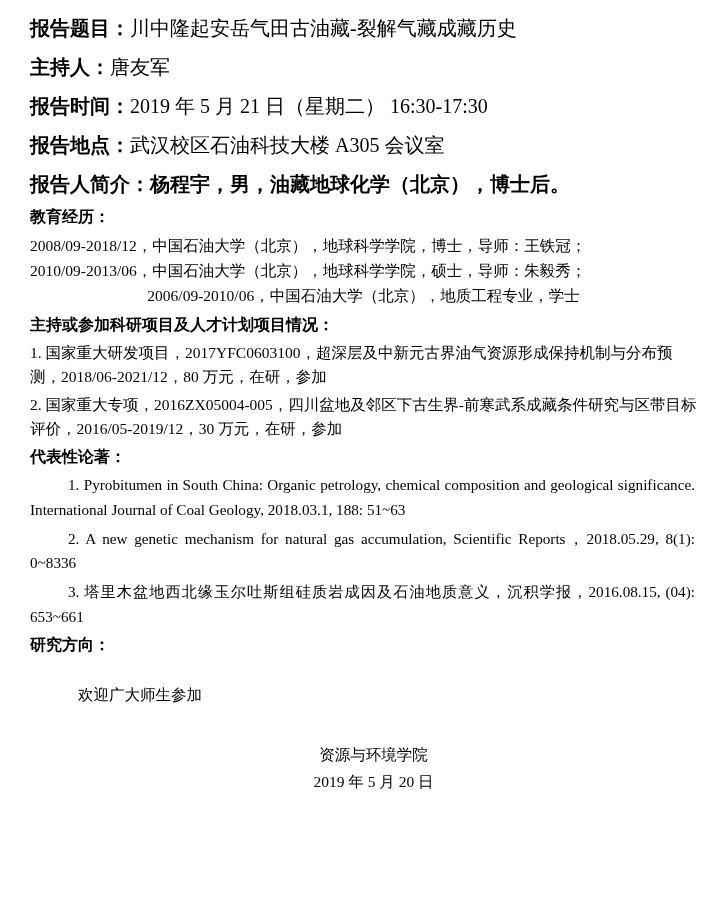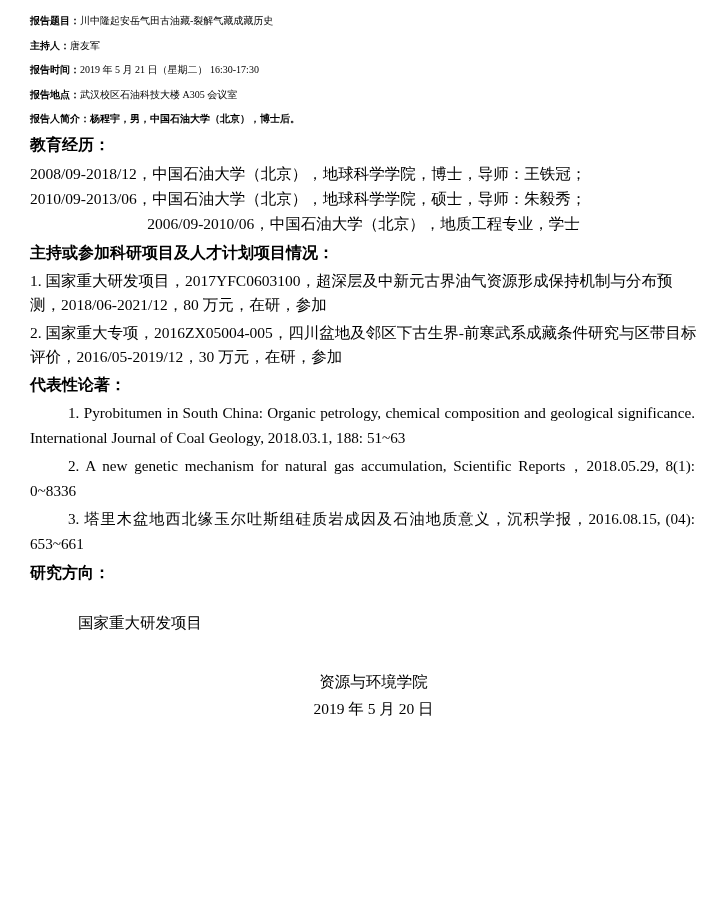--- a/index.html
+++ b/index.html
@@ -18,21 +18,21 @@
   }
   .page {
     padding: 14px 28px 0 30px;
     box-sizing: border-box;
     width: 725px;
     height: 904px;
   }
   .row {
     display: block;
     margin-bottom: 10px;
-    font-size: 10px;
+    font-size: 20px;
     line-height: 1.45;
   }
   .lbl-bold {
     font-weight: bold;
   }
   .val {
     font-weight: normal;
   }
   .val-bold {
     font-weight: bold;
@@ -112,40 +112,40 @@
 
   <div class="row">
     <span class="lbl-bold">报告时间：</span><span class="val">2019 年 5 月 21 日（星期二） 16:30-17:30</span>
   </div>
 
   <div class="row">
     <span class="lbl-bold">报告地点：</span><span class="val">武汉校区石油科技大楼 A305 会议室</span>
   </div>
 
   <div class="row">
-    <span class="lbl-bold">报告人简介：</span><span class="val-bold">杨程宇，男，中国石油大学（北京），博士后。</span>
+    <span class="lbl-bold">报告人简介：</span><span class="val-bold">杨程宇，男，油藏地球化学（北京），博士后。</span>
   </div>
 
   <span class="section-title">教育经历：</span>
   <span class="edu-line">2008/09-2018/12，中国石油大学（北京），地球科学学院，博士，导师：王铁冠；</span>
   <span class="edu-line">2010/09-2013/06，中国石油大学（北京），地球科学学院，硕士，导师：朱毅秀；</span>
   <span class="edu-line" style="margin-bottom:9px;text-align:center;">2006/09-2010/06，中国石油大学（北京），地质工程专业，学士</span>
 
   <span class="section-title">主持或参加科研项目及人才计划项目情况：</span>
   <span class="proj-block">1. 国家重大研发项目，2017YFC0603100，超深层及中新元古界油气资源形成保持机制与分布预测，2018/06-2021/12，80 万元，在研，参加</span>
   <span class="proj-block" style="margin-bottom:8px;">2. 国家重大专项，2016ZX05004-005，四川盆地及邻区下古生界-前寒武系成藏条件研究与区带目标评价，2016/05-2019/12，30 万元，在研，参加</span>
 
   <span class="section-title">代表性论著：</span>
   <span class="pub">1. Pyrobitumen in South China: Organic petrology, chemical composition and geological significance. International Journal of Coal Geology, 2018.03.1, 188: 51~63</span>
   <span class="pub">2. A new genetic mechanism for natural gas accumulation, Scientific Reports，2018.05.29, 8(1): 0~8336</span>
   <span class="pub" style="margin-bottom:8px;">3. 塔里木盆地西北缘玉尔吐斯组硅质岩成因及石油地质意义，沉积学报，2016.08.15, (04): 653~661</span>
 
   <span class="section-title">研究方向：</span>
 
-  <span class="welcome">国家重大研发项目</span>
+  <span class="welcome">欢迎广大师生参加</span>
 
   <div class="footer">
     <span class="footer-inner">
       <span class="footer-line">资源与环境学院</span>
       <span class="footer-line">2019 年 5 月 20 日</span>
     </span>
   </div>
 
 </div>
 

